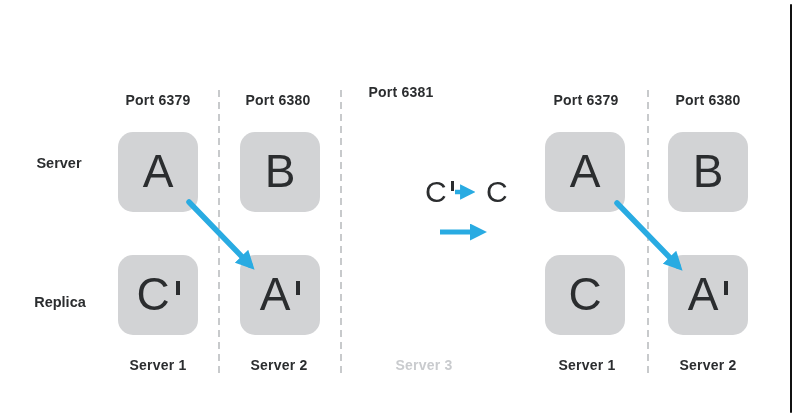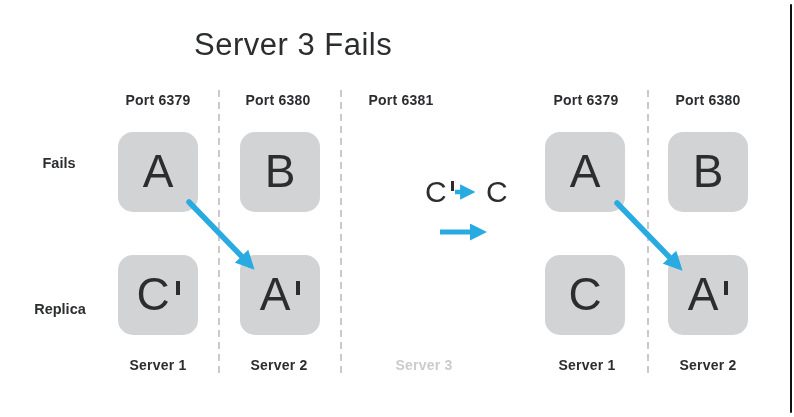--- a/index.html
+++ b/index.html
@@ -57,28 +57,27 @@
   #arrow-layer{position:absolute;left:0;top:0;pointer-events:none;}
   .edge-border{
     width:2px;background:#111;border-radius:2px;
   }
 </style>
 </head>
 <body>
 
 <div id="canvas" style="--accent: #29abe2; --ink: #2b2d2f; --box: #d2d3d5; --divider: #c8cacc; --muted: #c9cbce;">
 
-  <div class="abs title" style="left:194px;top:27px;">Server 3 Fails</div>
 
-  <div class="abs row-label center" style="left:59px;top:155px;">Fails</div>
-  <div class="abs row-label center" style="left:60px;top:301px;text-align:right;">Replica</div>
+  <div class="abs row-label center" style="left:59px;top:155px;">Server</div>
+  <div class="abs row-label center" style="left:60px;top:294px;text-align:right;">Replica</div>
 
   <div class="abs port-label center" style="left:158px;top:92px;">Port 6379</div>
   <div class="abs port-label center" style="left:278px;top:92px;">Port 6380</div>
-  <div class="abs port-label center" style="left:401px;top:92px;">Port 6381</div>
+  <div class="abs port-label center" style="left:401px;top:84px;">Port 6381</div>
 
   <div class="abs dash-line" style="left:218px;top:90px;height:286px;"></div>
   <div class="abs dash-line" style="left:340px;top:90px;height:286px;"></div>
 
   <div class="abs node-box" style="left:118px;top:132px;">
     <span class="node-label"><span>A</span></span>
   </div>
   <div class="abs node-box" style="left:240px;top:132px;">
     <span class="node-label"><span>B</span></span>
   </div>

